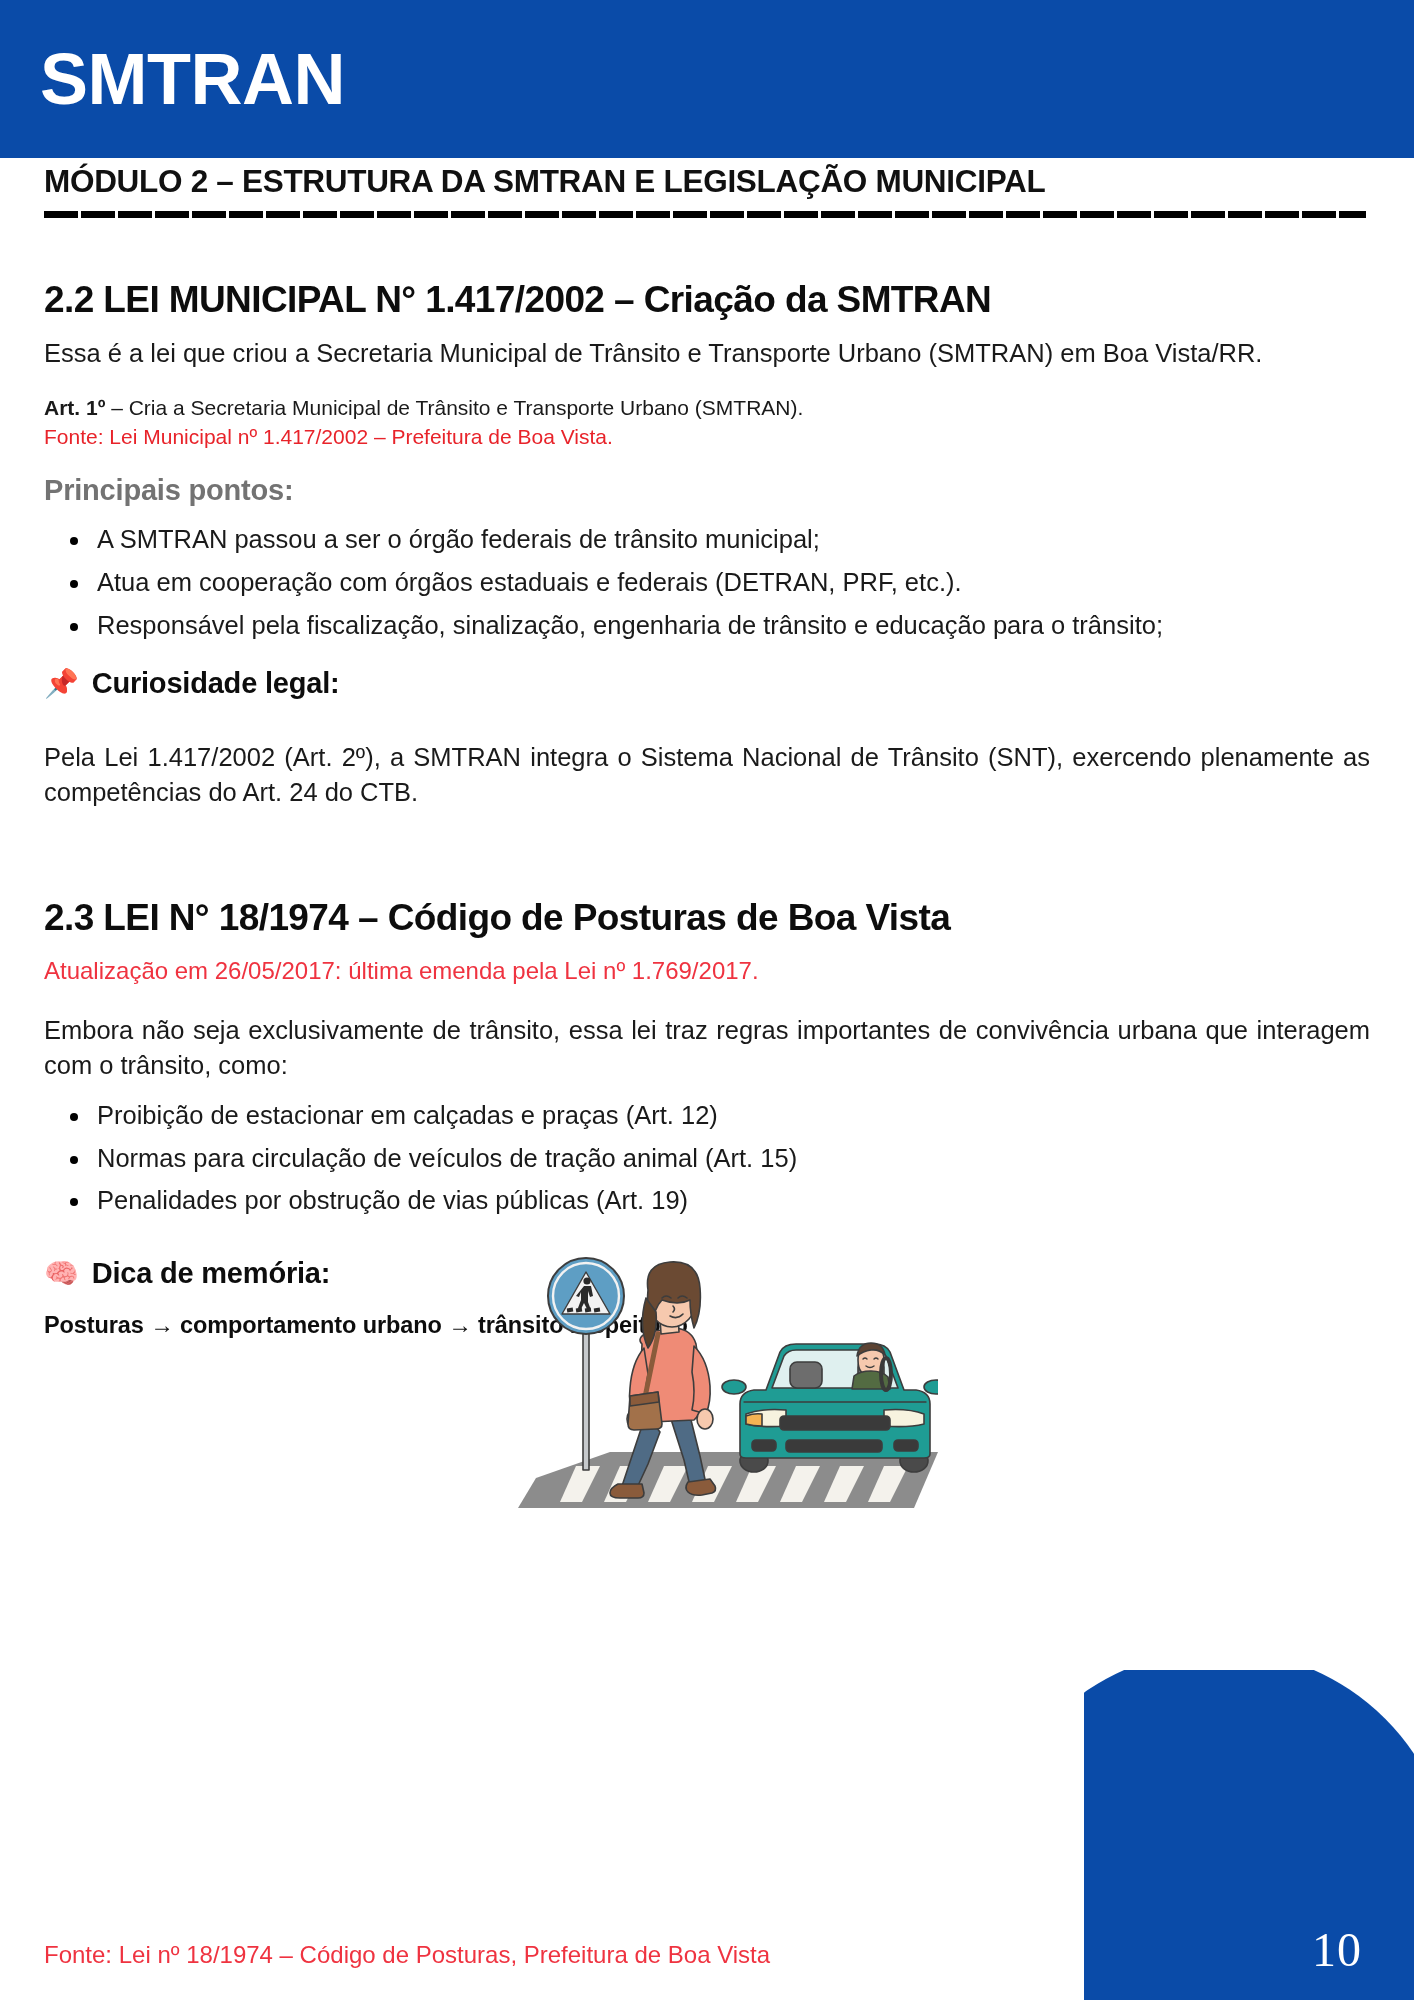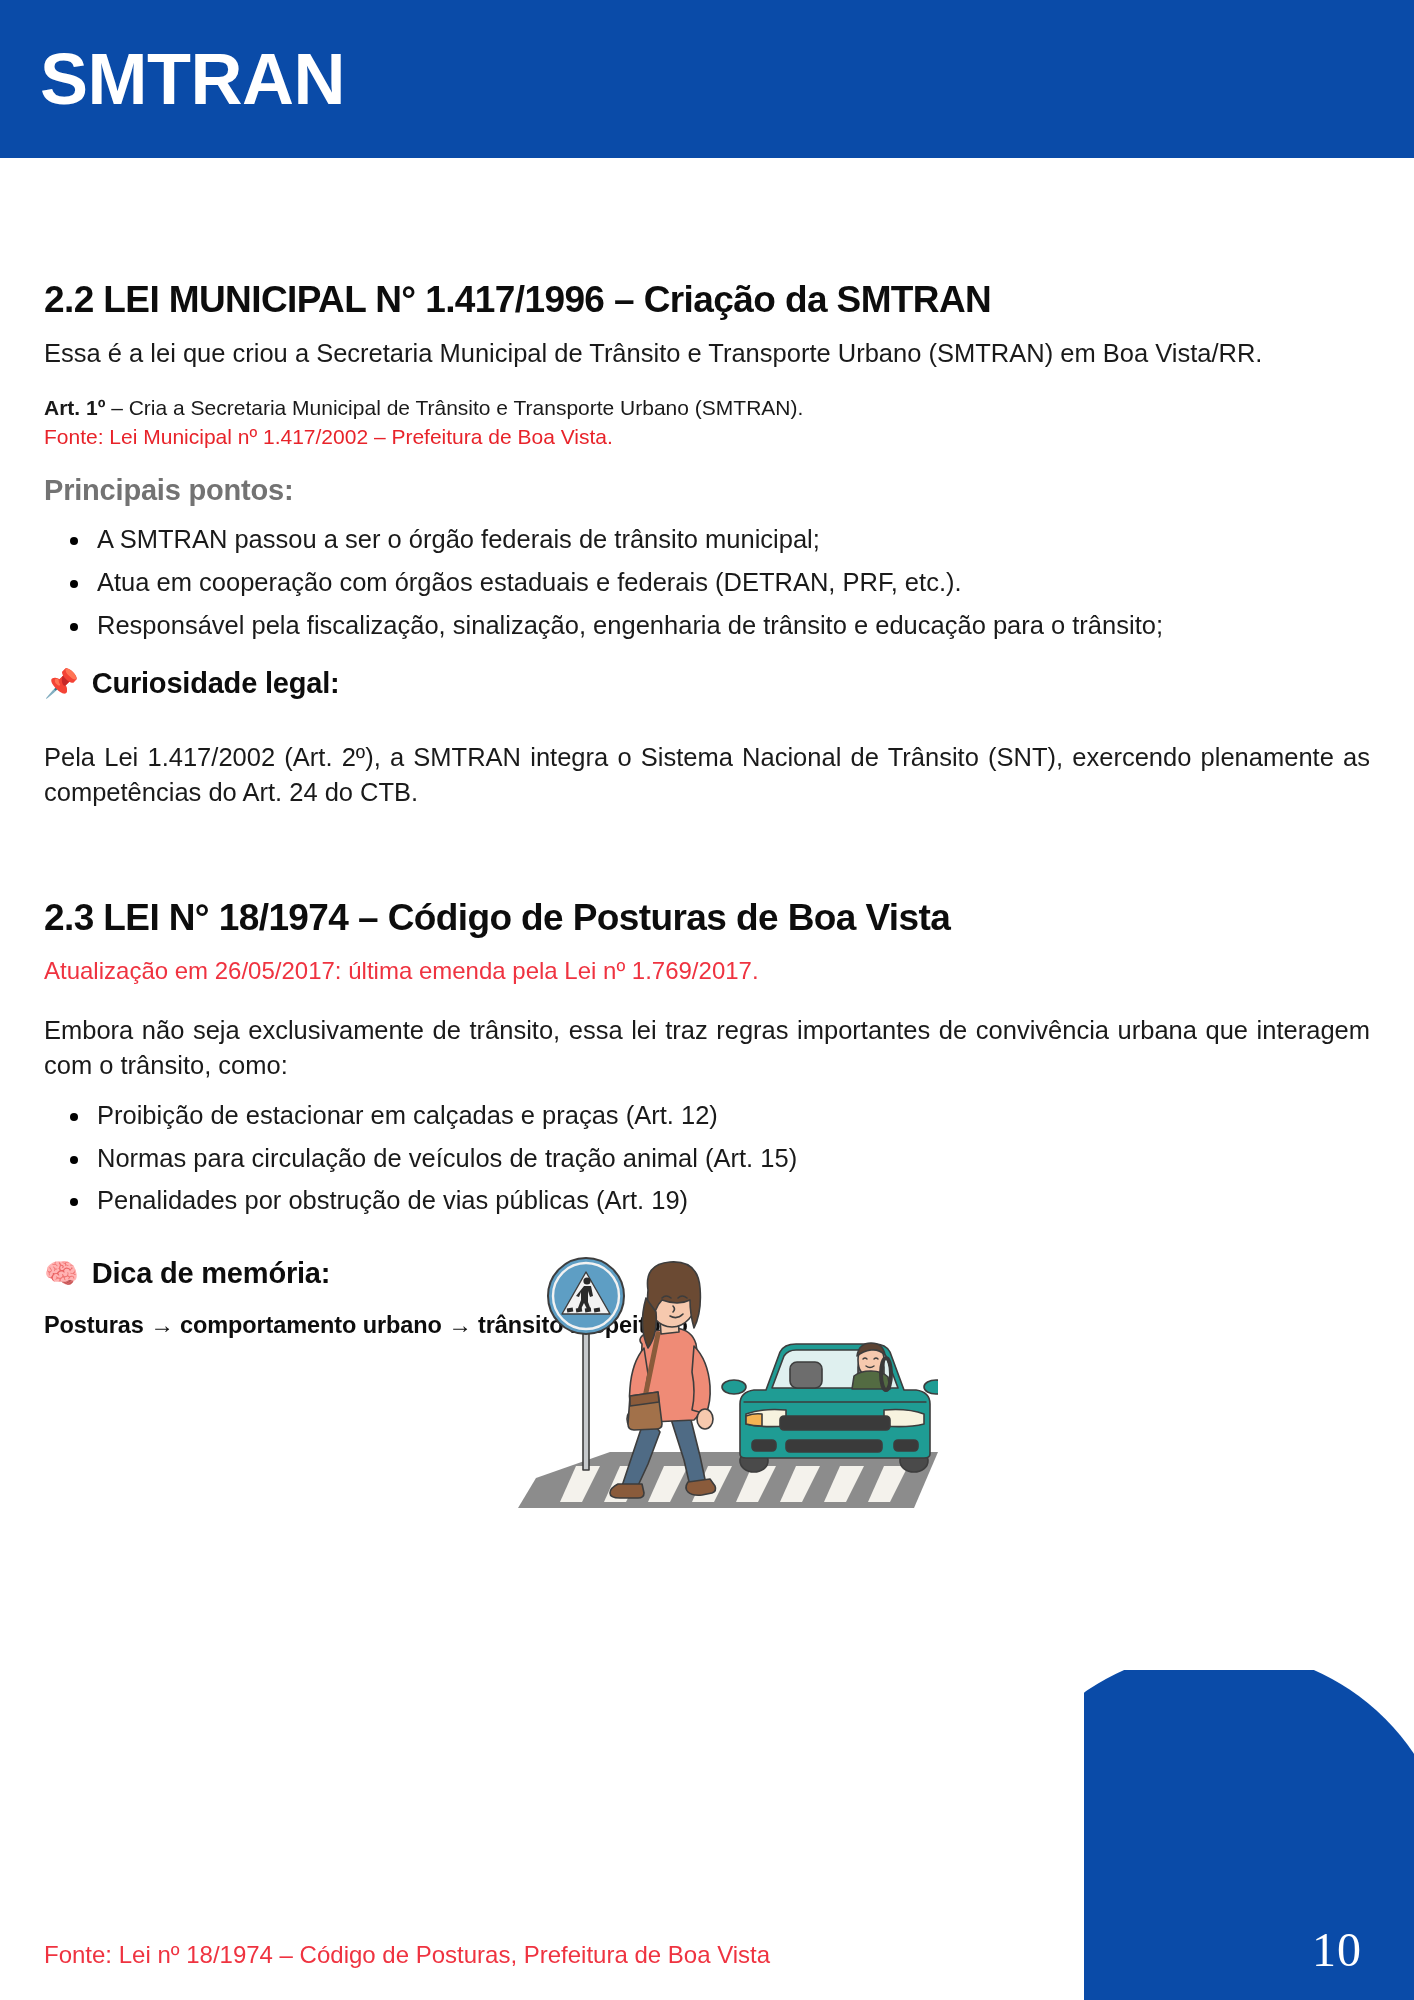--- a/index.html
+++ b/index.html
@@ -250,24 +250,28 @@
 </style>
 </head>
 <body>
 
 <div class="page">
 
   <div class="header-banner">
     <div class="brand-title">SMTRAN</div>
   </div>
 
+  <div class="module-bar">
+    <div class="module-title">MÓDULO 2 – ESTRUTURA DA SMTRAN E LEGISLAÇÃO MUNICIPAL</div>
+    <div class="module-rule"></div>
+  </div>
 
   <div class="content">
 
-    <h2 class="section-heading">2.2 LEI MUNICIPAL N° 1.417/1996 – Criação da SMTRAN</h2>
+    <h2 class="section-heading">2.2 LEI MUNICIPAL N° 1.417/2002 – Criação da SMTRAN</h2>
 
     <p class="body-text">Essa é a lei que criou a Secretaria Municipal de Trânsito e Transporte Urbano (SMTRAN) em Boa Vista/RR.</p>
 
     <p class="small-note"><span class="lead">Art. 1º</span><span> – Cria a Secretaria Municipal de Trânsito e Transporte Urbano (SMTRAN).</span></p>
 
     <p class="source-red">Fonte: Lei Municipal nº 1.417/2002 – Prefeitura de Boa Vista.</p>
 
     <h3 class="sub-heading">Principais pontos:</h3>
 
     <ul class="bullets">

